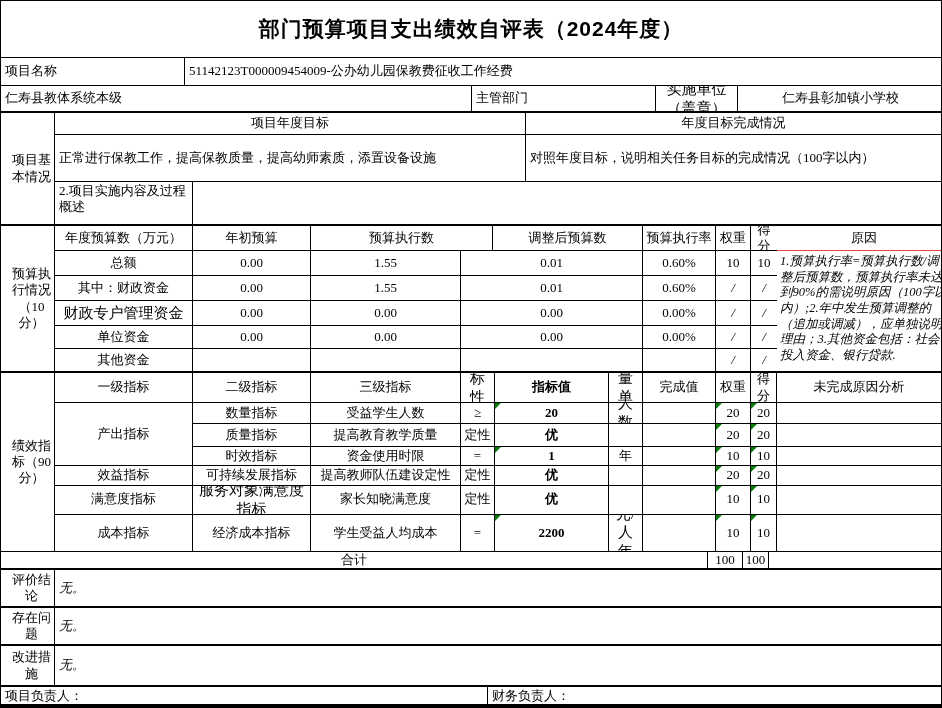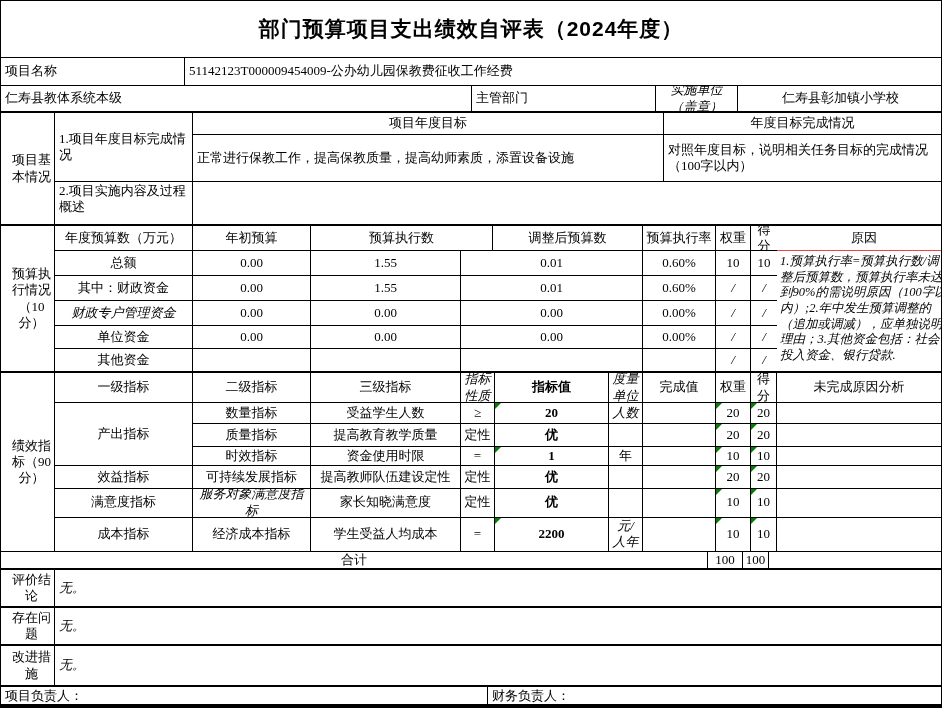--- a/index.html
+++ b/index.html
@@ -49,21 +49,21 @@
   
   .mk {
     position:absolute; top:0; left:0; width:0; height:0;
     border-top:6px solid #067d06; border-right:6px solid transparent;
   }
   .note-cell {
     font-size:12.5px; font-style:italic; text-align:left;
     align-items:flex-start; padding:3px 3px;
   }
   .num { font-size:13px; }
-  .small-hdr { font-size:13px;font-style:italic; }
+  .small-hdr { font-size:15px; }
 </style>
 </head>
 <body>
 
 <div id="sheet">
 
   <div id="title-band">
     <h1>部门预算项目支出绩效自评表（2024年度）</h1>
   </div>
 
@@ -76,21 +76,20 @@
     <div class="cell left w471">仁寿县教体系统本级</div>
     <div class="cell left w184">主管部门</div>
     <div class="cell w82 small-hdr">实施单位（盖章）</div>
     <div class="cell w205 no-r">仁寿县彰加镇小学校</div>
   </div>
 
   <div class="band thick" style="height:113px">
     <div class="cell w46">项目基本情况</div>
     <div class="col flex1">
       <div class="row" style="height:69px">
-        <div class="cell left w138">1.项目年度目标完成情况</div>
         <div class="col flex1">
           <div class="row" style="height:22px">
             <div class="cell w471">项目年度目标</div>
             <div class="cell flex1 no-r">年度目标完成情况</div>
           </div>
           <div class="row flex1 no-b">
             <div class="cell left w471">正常进行保教工作，提高保教质量，提高幼师素质，添置设备设施</div>
             <div class="cell left flex1 no-r">对照年度目标，说明相关任务目标的完成情况（100字以内）</div>
           </div>
         </div>

